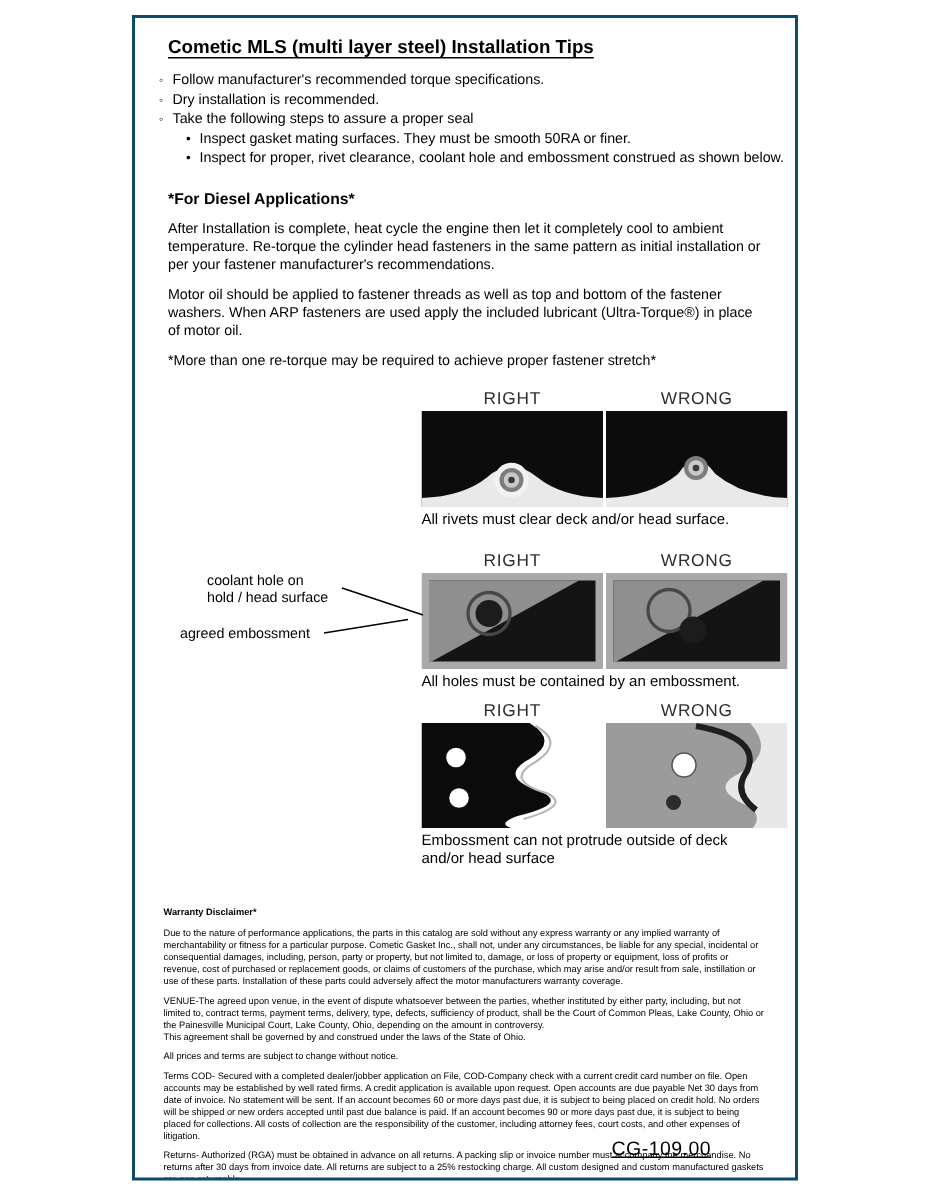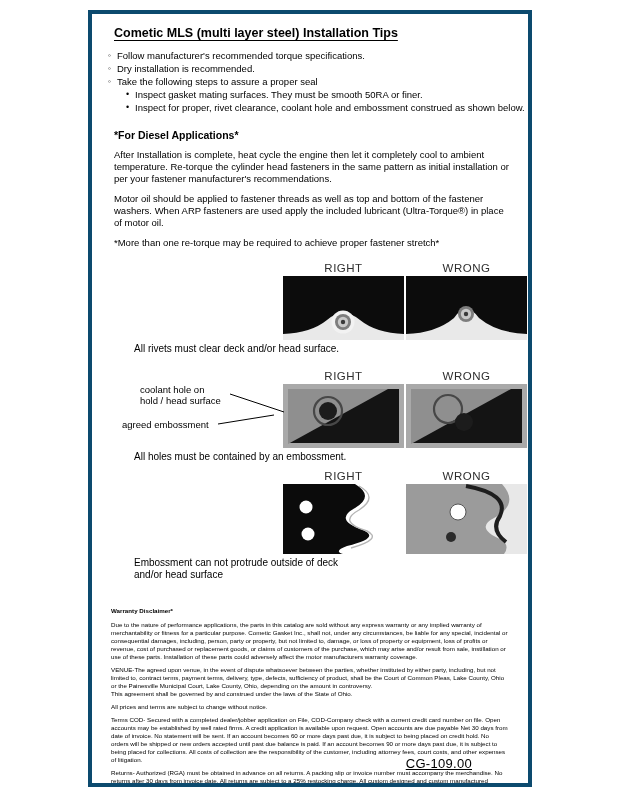--- a/index.html
+++ b/index.html
@@ -2,21 +2,21 @@
 <html><head>
 <meta charset="utf-8">
 <style>
   html,body { margin:0; padding:0; background:#ffffff; }
   body {
     width:618px; height:800px; position:relative; overflow:hidden;
     font-family:"Liberation Sans", sans-serif; color:#000;
   }
   .sheet {
     position:absolute; left:88px; top:10px; width:444px; height:777px;
-    border:4px solid #0c4a6e; box-sizing:border-box; background:#fff; overflow:hidden;
+    border:2px solid #0c4a6e; box-sizing:border-box; background:#fff; overflow:hidden;
   }
   .title {
     margin:12px 20px 0 22px; font-size:12.5px; font-weight:bold;
     text-decoration:underline; text-underline-offset:3px;
   }
   .bullets { margin:9px 0 0 16px; font-size:9.5px; }
   .bullet-row { display:flex; line-height:13px; }
   .bullet-row .mk { width:9px; font-size:8px; line-height:13px; }
   .sub { margin-left:18px; }
   .sub .mk { font-size:9px; }
@@ -26,21 +26,21 @@
 
   .diag-row { position:relative;padding-left:42px; }
   .r1 { margin-top:13px; }
   .r2 { margin-top:15px; }
   .r3 { margin-top:7px; }
   .diag-head { display:flex; margin-left:149px; width:244px; }
   .diag-head .rw { width:121px; text-align:center; font-size:11.5px; color:#2e2e2e; letter-spacing:0.5px; }
   .diag-head .rw:last-child { margin-left:2px; }
   .diag-imgs { display:flex; gap:2px; margin-left:149px; margin-top:2px; }
   .diag-imgs svg { display:block; }
-  .diag-caption { margin-top:3px; font-size:10px; line-height:12px; max-width:250px; }
+  .diag-caption { margin-left:149px; margin-top:3px; font-size:10px; line-height:12px; max-width:250px; }
 
   .side-label { position:absolute; font-size:9.5px; line-height:10.5px; }
   .lbl-coolant { left:48px; top:15px; width:92px; }
   .lbl-emboss { left:30px; top:50px; width:100px; }
   .pointer-svg { position:absolute; left:0; top:0; pointer-events:none; }
 
   .legal { margin:26px 20px 0 19px; font-size:6.2px; line-height:8px; }
   .legal-heading { font-weight:bold; margin-bottom:6px; }
   .legal p { margin:0 0 5px 0; }
   .footer-code { position:absolute; right:56px; bottom:12px; font-size:13px; letter-spacing:0.3px;text-decoration:underline; }

